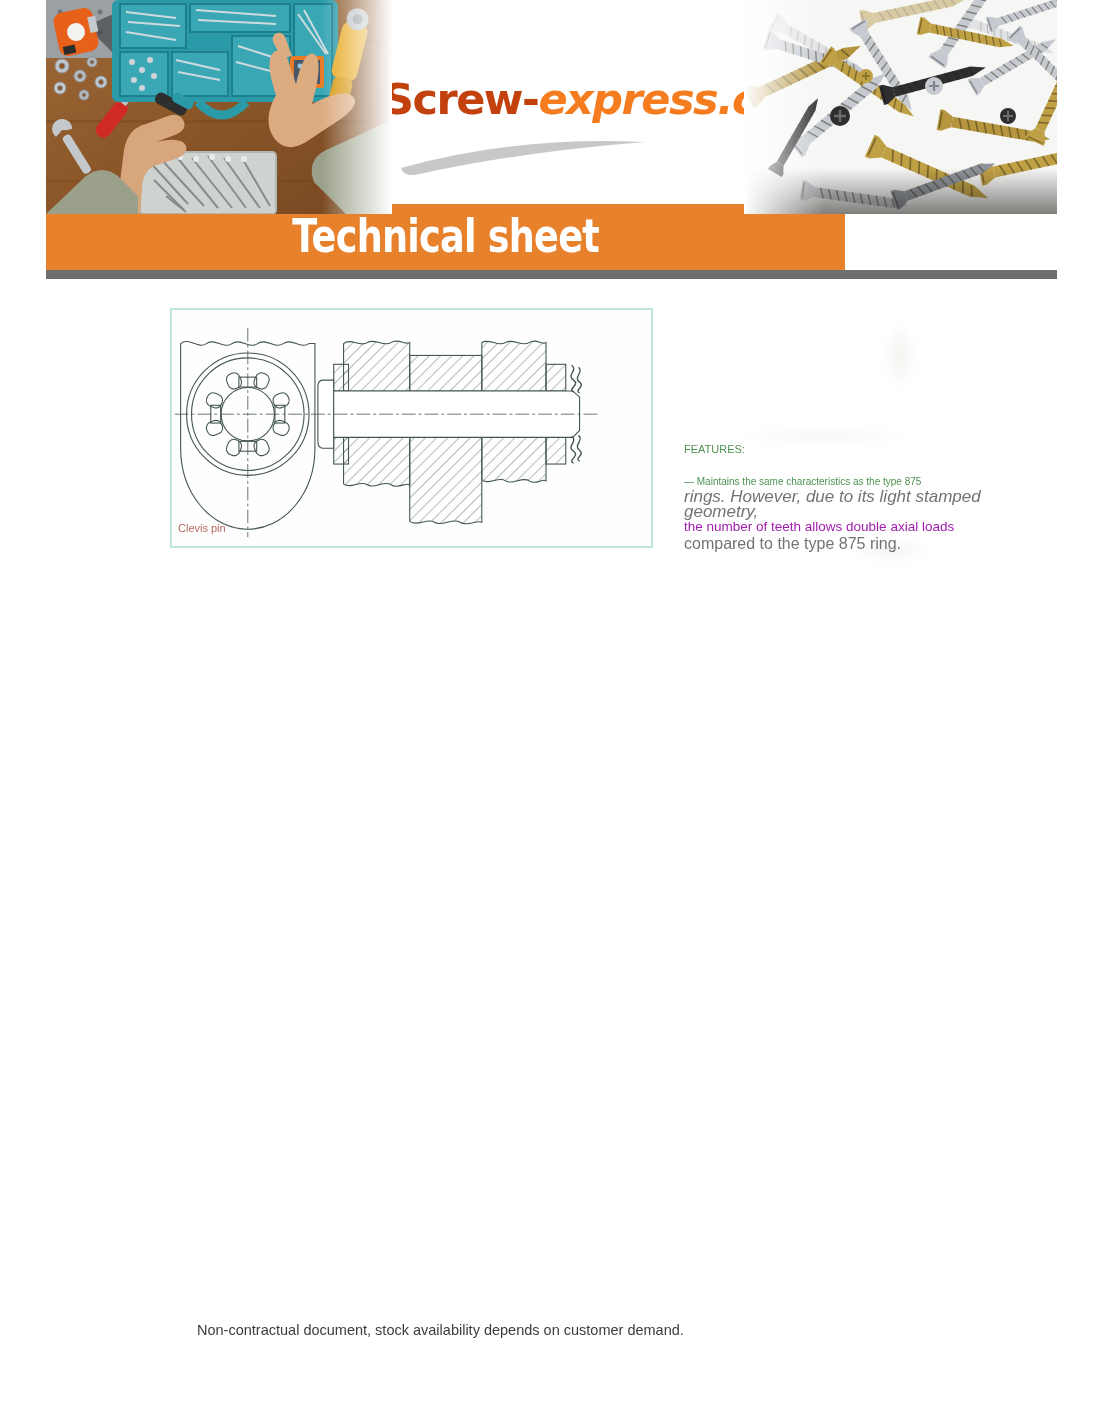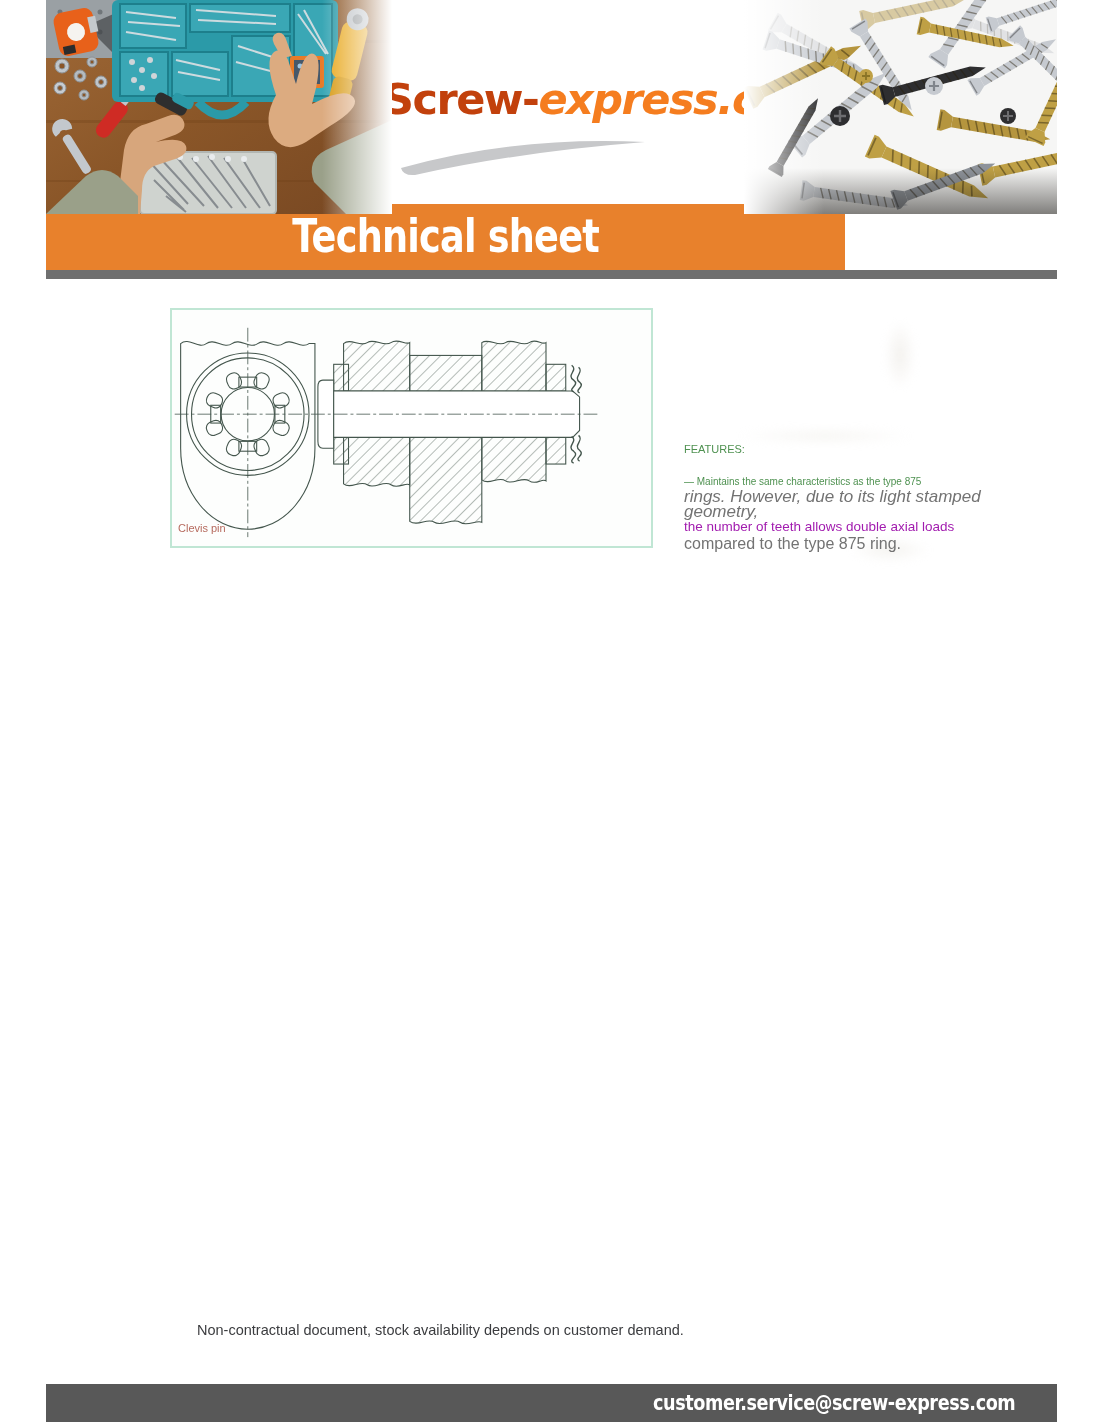--- a/index.html
+++ b/index.html
@@ -342,17 +342,14 @@
   <section class="features">
     <div class="f-head">FEATURES:</div>
     <div class="f-line1">— Maintains the same characteristics as the type 875</div>
     <div class="f-line2">rings. However, due to its light stamped geometry,</div>
     <div class="f-line3">the number of teeth allows double axial loads</div>
     <div class="f-line4">compared to the type 875 ring.</div>
   </section>
 
   <div class="disclaimer">Non-contractual document, stock availability depends on customer demand.</div>
 
-  <footer class="footer-bar">
-    <span class="footer-email">customer.service@screw-express.com</span>
-  </footer>
 
 </div>
 
 </body></html>

